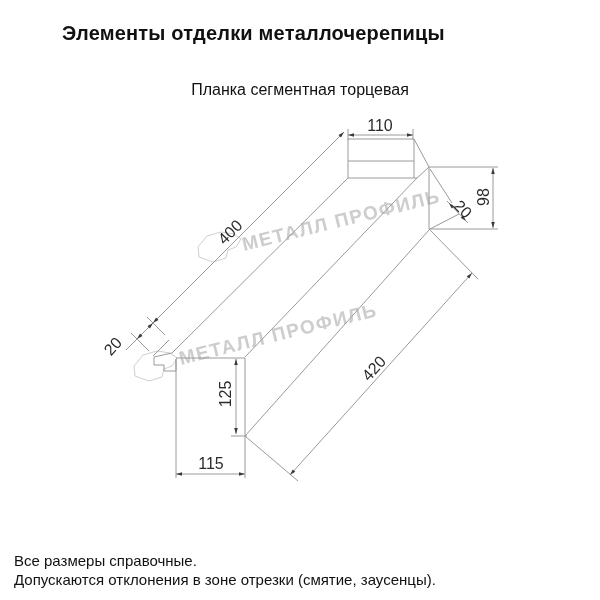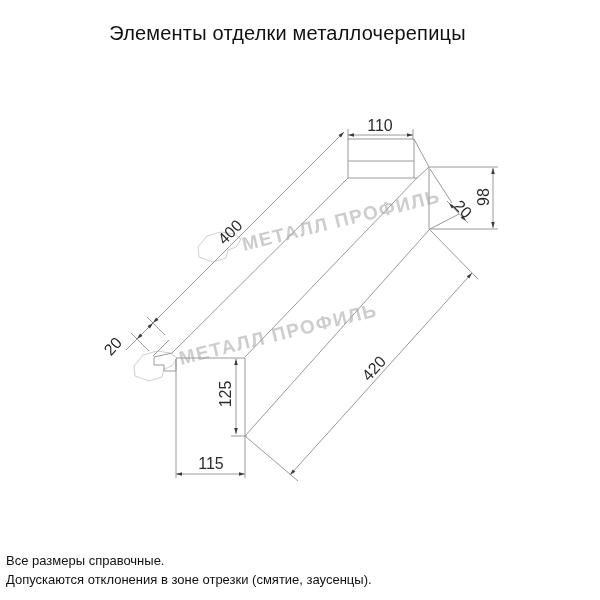--- a/index.html
+++ b/index.html
@@ -2,39 +2,40 @@
 <html><head>
 <meta charset="utf-8">
 <style>
   html,body{margin:0;padding:0;}
   body{
     width:600px;height:600px;position:relative;background:#ffffff;
     font-family:"Liberation Sans", sans-serif;color:#1a1a1a;overflow:hidden;
   }
   .page-title{
     position:absolute;top:22px;left:0;width:507px;text-align:center;
-    font-size:20px;font-weight:normal;letter-spacing:.2px;color:#111;padding-left:34px;
+    font-size:20px;font-weight:bold;letter-spacing:.2px;color:#111;
   }
   .subtitle{
     position:absolute;top:80px;left:0;width:600px;text-align:center;
     font-size:16px;line-height:19px;color:#111;
   }
   .drawing-svg{position:absolute;top:0;left:0;}
   .footer{
-    position:absolute;left:6px;top:552px;font-size:13px;line-height:18.5px;color:#111;
+    position:absolute;left:14px;top:552px;font-size:15px;line-height:18.5px;color:#111;
   }
   .dim-label{font-size:16px;fill:#2b2b2b;}
   .wm-text{font-size:19px;font-weight:bold;fill:#cbcbcb;letter-spacing:1.5px;}
 </style>
 </head>
 <body>
 
 <div class="page-title">Элементы отделки металлочерепицы</div>
 
 <div class="subtitle">
+  <div>Планка сегментная торцевая</div>
 </div>
 
 <svg class="drawing-svg" width="600" height="600" viewBox="0 0 600 600">
 
   <g opacity="0.95">
     <path d="M198,247 L207,236 L221,232 L234,234 L241,239 L236,247 L228,250 L226,258 L213,262 L199,257 Z" fill="#ffffff" stroke="#cccccc" stroke-width="1"></path>
     <text class="wm-text" transform="translate(244,251) rotate(-14)">МЕТАЛЛ ПРОФИЛЬ</text>
   </g>
   <g opacity="0.95">
     <path d="M198,247 L207,236 L221,232 L234,234 L241,239 L236,247 L228,250 L226,258 L213,262 L199,257 Z" transform="translate(-64,119)" fill="#ffffff" stroke="#cccccc" stroke-width="1"></path>

